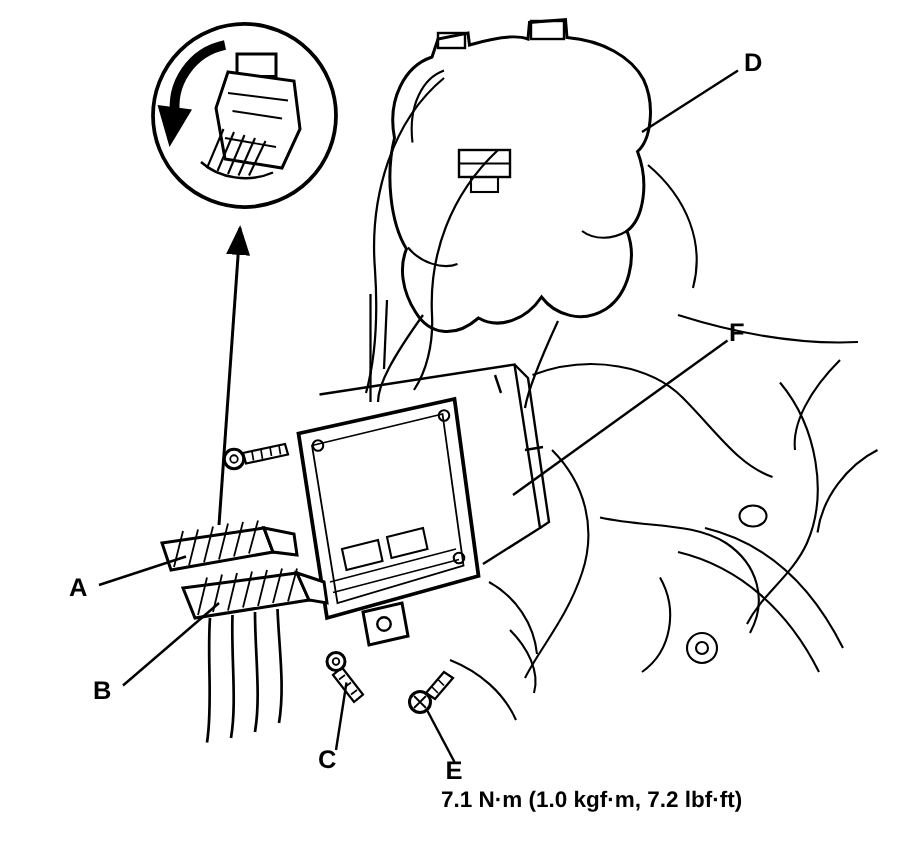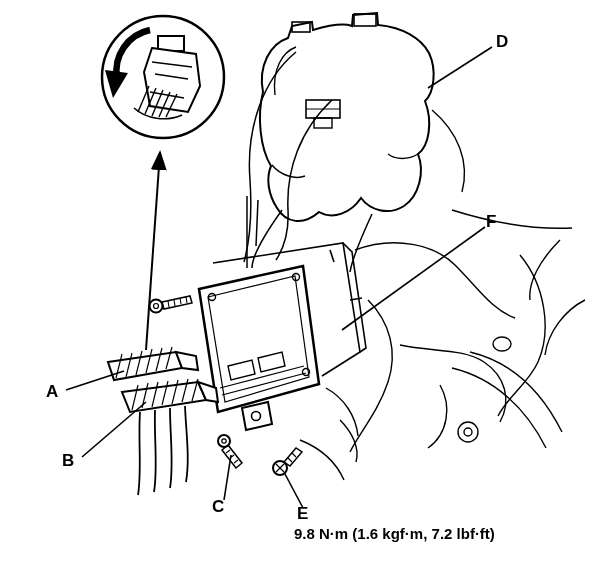--- a/index.html
+++ b/index.html
@@ -208,15 +208,15 @@
     </g>
   </svg>
 
   <div class="callout-label" style="left:46px;  top:383px;">A</div>
   <div class="callout-label" style="left:62px;  top:452px;">B</div>
   <div class="callout-label" style="left:212px; top:498px;">C</div>
   <div class="callout-label" style="left:496px; top:33px;">D</div>
   <div class="callout-label" style="left:297px; top:505px;">E</div>
   <div class="callout-label" style="left:486px; top:213px;">F</div>
 
-  <div class="torque-note" style="left:294px; top:526px;">9.8 N·m (1.6 kgf·m, 7.2 lbf·ft)</div>
+  <div class="torque-note" style="left:294px; top:526px;">7.1 N·m (1.0 kgf·m, 7.2 lbf·ft)</div>
 
 </div>
 
 </body></html>

